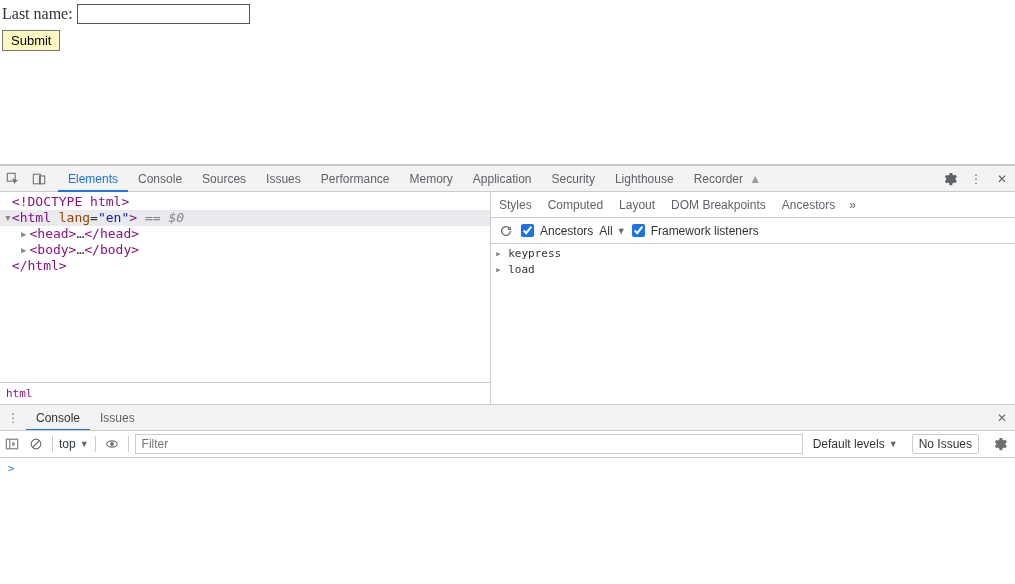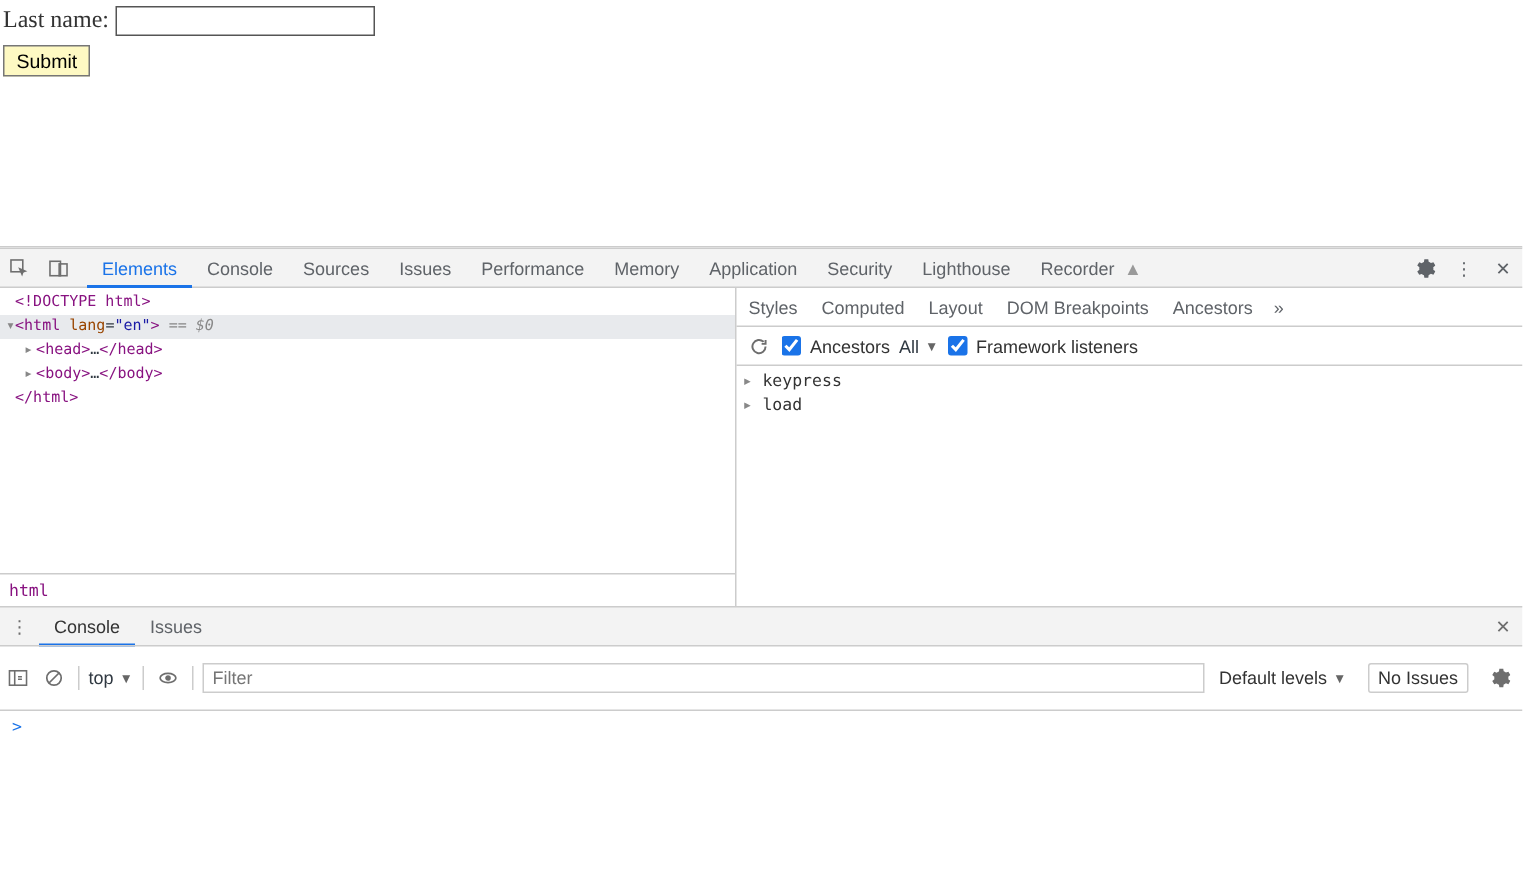--- a/index.html
+++ b/index.html
@@ -87,21 +87,21 @@
     }
     .dt-elements-panel {
       flex: 1;
       display: flex;
       flex-direction: column;
       border-right: 1px solid #ccc;
     }
     .dt-dom-tree {
       flex: 1;
       font-family: Menlo, Consolas, monospace;
-      font-size: 10px;
+      font-size: 13px;
       line-height: 16px;
       color: #303942;
       padding: 2px 0;
     }
     .dom-line { white-space: pre; padding: 0 4px; }
     .dom-line.selected { background: #e8eaed; }
     .dom-tag { color: #881280; }
     .dom-attr-name { color: #994500; }
     .dom-attr-val { color: #1a1aa6; }
     .dom-s0 { color: #888; font-style: italic; }
@@ -187,21 +187,21 @@
       color: #333;
       border-bottom: 2px solid #1a73e8;
     }
     .dt-lower-close {
       margin-left: auto;
     }
 
     .console-toolbar {
       display: flex;
       align-items: center;
-      height: 44px;
+      height: 28px;
       border-top: 1px solid #ccc;
       border-bottom: 1px solid #ccc;
       padding: 0 2px;
       gap: 4px;
       font-size: 12px;
     }
     .console-toolbar .sep {
       width: 1px;
       height: 16px;
       background: #ccc;

